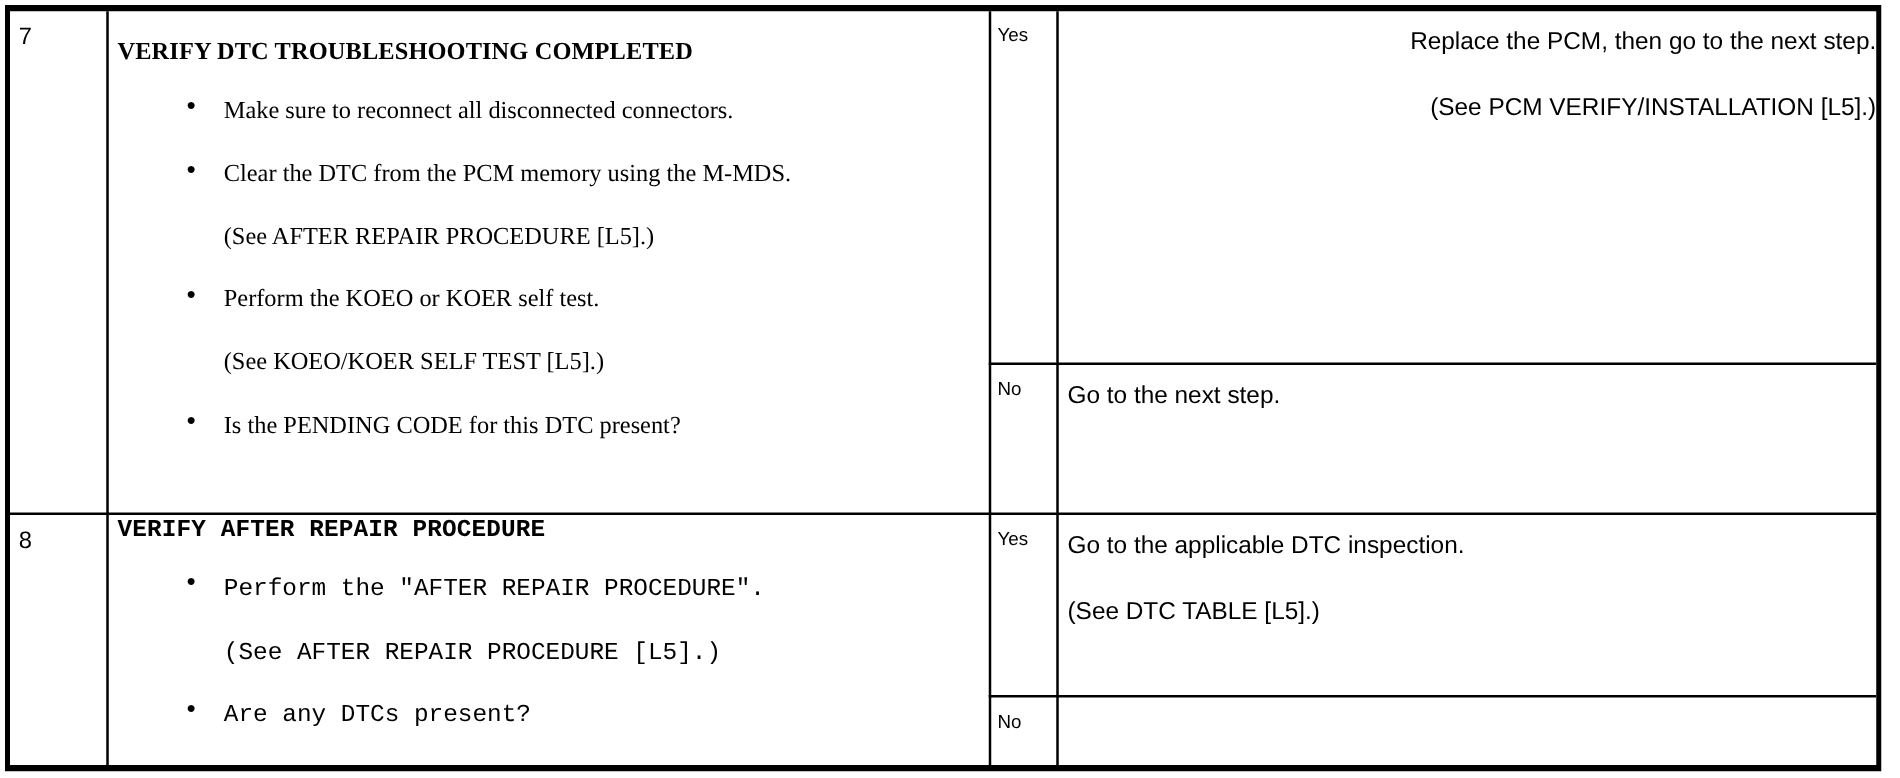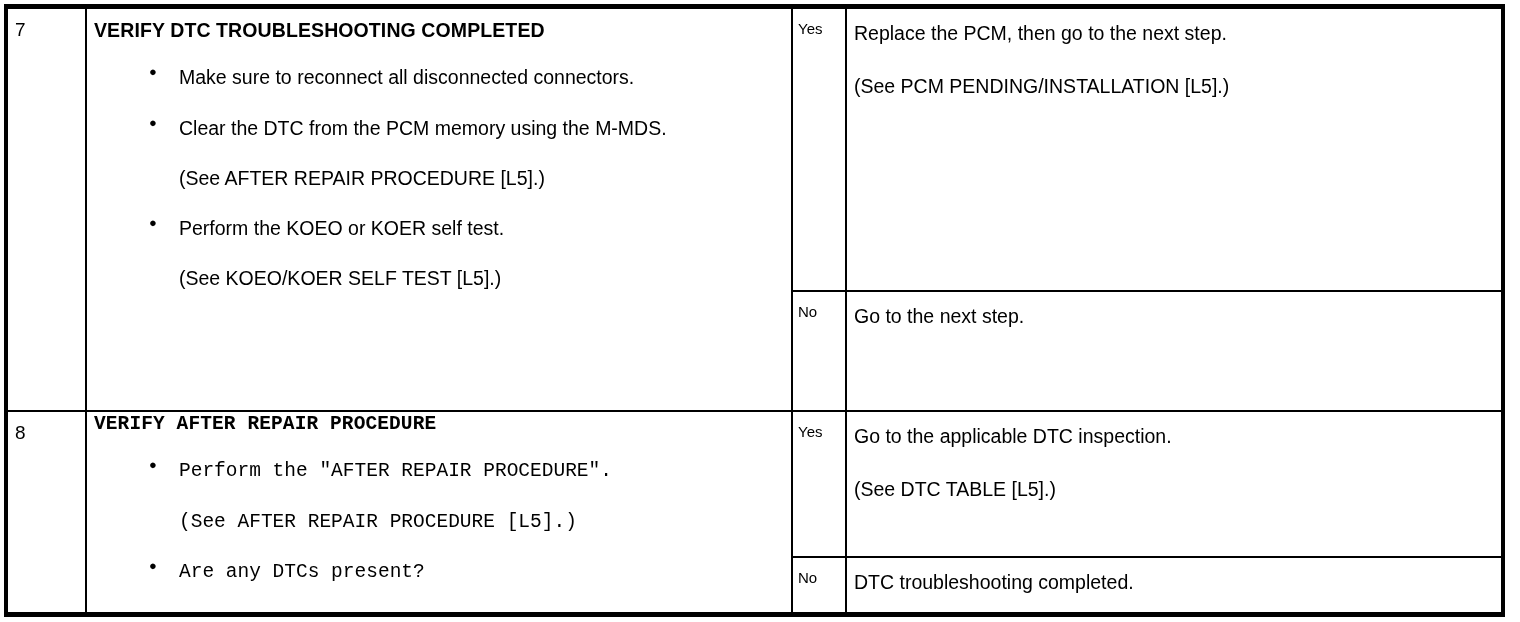--- a/index.html
+++ b/index.html
@@ -154,35 +154,36 @@
     <div class="vrule col-step"></div>
     <div class="vrule col-answer"></div>
     <div class="vrule col-action"></div>
 
     <div class="hrule ans-split r7-ans-split"></div>
     <div class="hrule row-split r7-r8-split"></div>
     <div class="hrule ans-split r8-ans-split"></div>
 
     <div class="cell step-no" style="top:0;height:401px;">7</div>
 
-    <div class="cell step-body" style="top:0;height:454px;">
+    <div class="cell step-body" style="top:12px;height:454px;font-family:Liberation Serif, serif;">
       <div class="heading">VERIFY DTC TROUBLESHOOTING COMPLETED</div>
       <ul class="bullets">
         <li class="bullet-item">Make sure to reconnect all disconnected connectors.</li>
         <li class="bullet-item">Clear the DTC from the PCM memory using the M-MDS.</li>
         <li class="note-line">(See AFTER REPAIR PROCEDURE [L5].)</li>
         <li class="bullet-item">Perform the KOEO or KOER self test.</li>
         <li class="note-line">(See KOEO/KOER SELF TEST [L5].)</li>
+        <li class="bullet-item">Is the PENDING CODE for this DTC present?</li>
       </ul>
     </div>
 
     <div class="cell answer" style="top:0;height:281px;">Yes</div>
-    <div class="cell action" style="top:0;height:281px;">
+    <div class="cell action" style="top:0;height:281px;text-align:right;">
       <p class="action-line">Replace the PCM, then go to the next step.</p>
-      <p class="action-line">(See PCM PENDING/INSTALLATION [L5].)</p>
+      <p class="action-line">(See PCM VERIFY/INSTALLATION [L5].)</p>
     </div>
 
     <div class="cell answer" style="top:283px;height:118px;">No</div>
     <div class="cell action" style="top:283px;height:112px;">
       <p class="action-line">Go to the next step.</p>
     </div>
 
     <div class="cell step-no" style="top:403px;height:202px;">8</div>
 
     <div class="cell step-body" style="top:394px;height:202px;font-family:Liberation Mono, monospace;">
@@ -194,18 +195,15 @@
       </ul>
     </div>
 
     <div class="cell answer" style="top:403px;height:144px;">Yes</div>
     <div class="cell action" style="top:403px;height:156px;">
       <p class="action-line">Go to the applicable DTC inspection.</p>
       <p class="action-line">(See DTC TABLE [L5].)</p>
     </div>
 
     <div class="cell answer" style="top:549px;height:56px;">No</div>
-    <div class="cell action" style="top:549px;height:56px;">
-      <p class="action-line">DTC troubleshooting completed.</p>
-    </div>
 
   </div>
 </div>
 
 </body></html>

